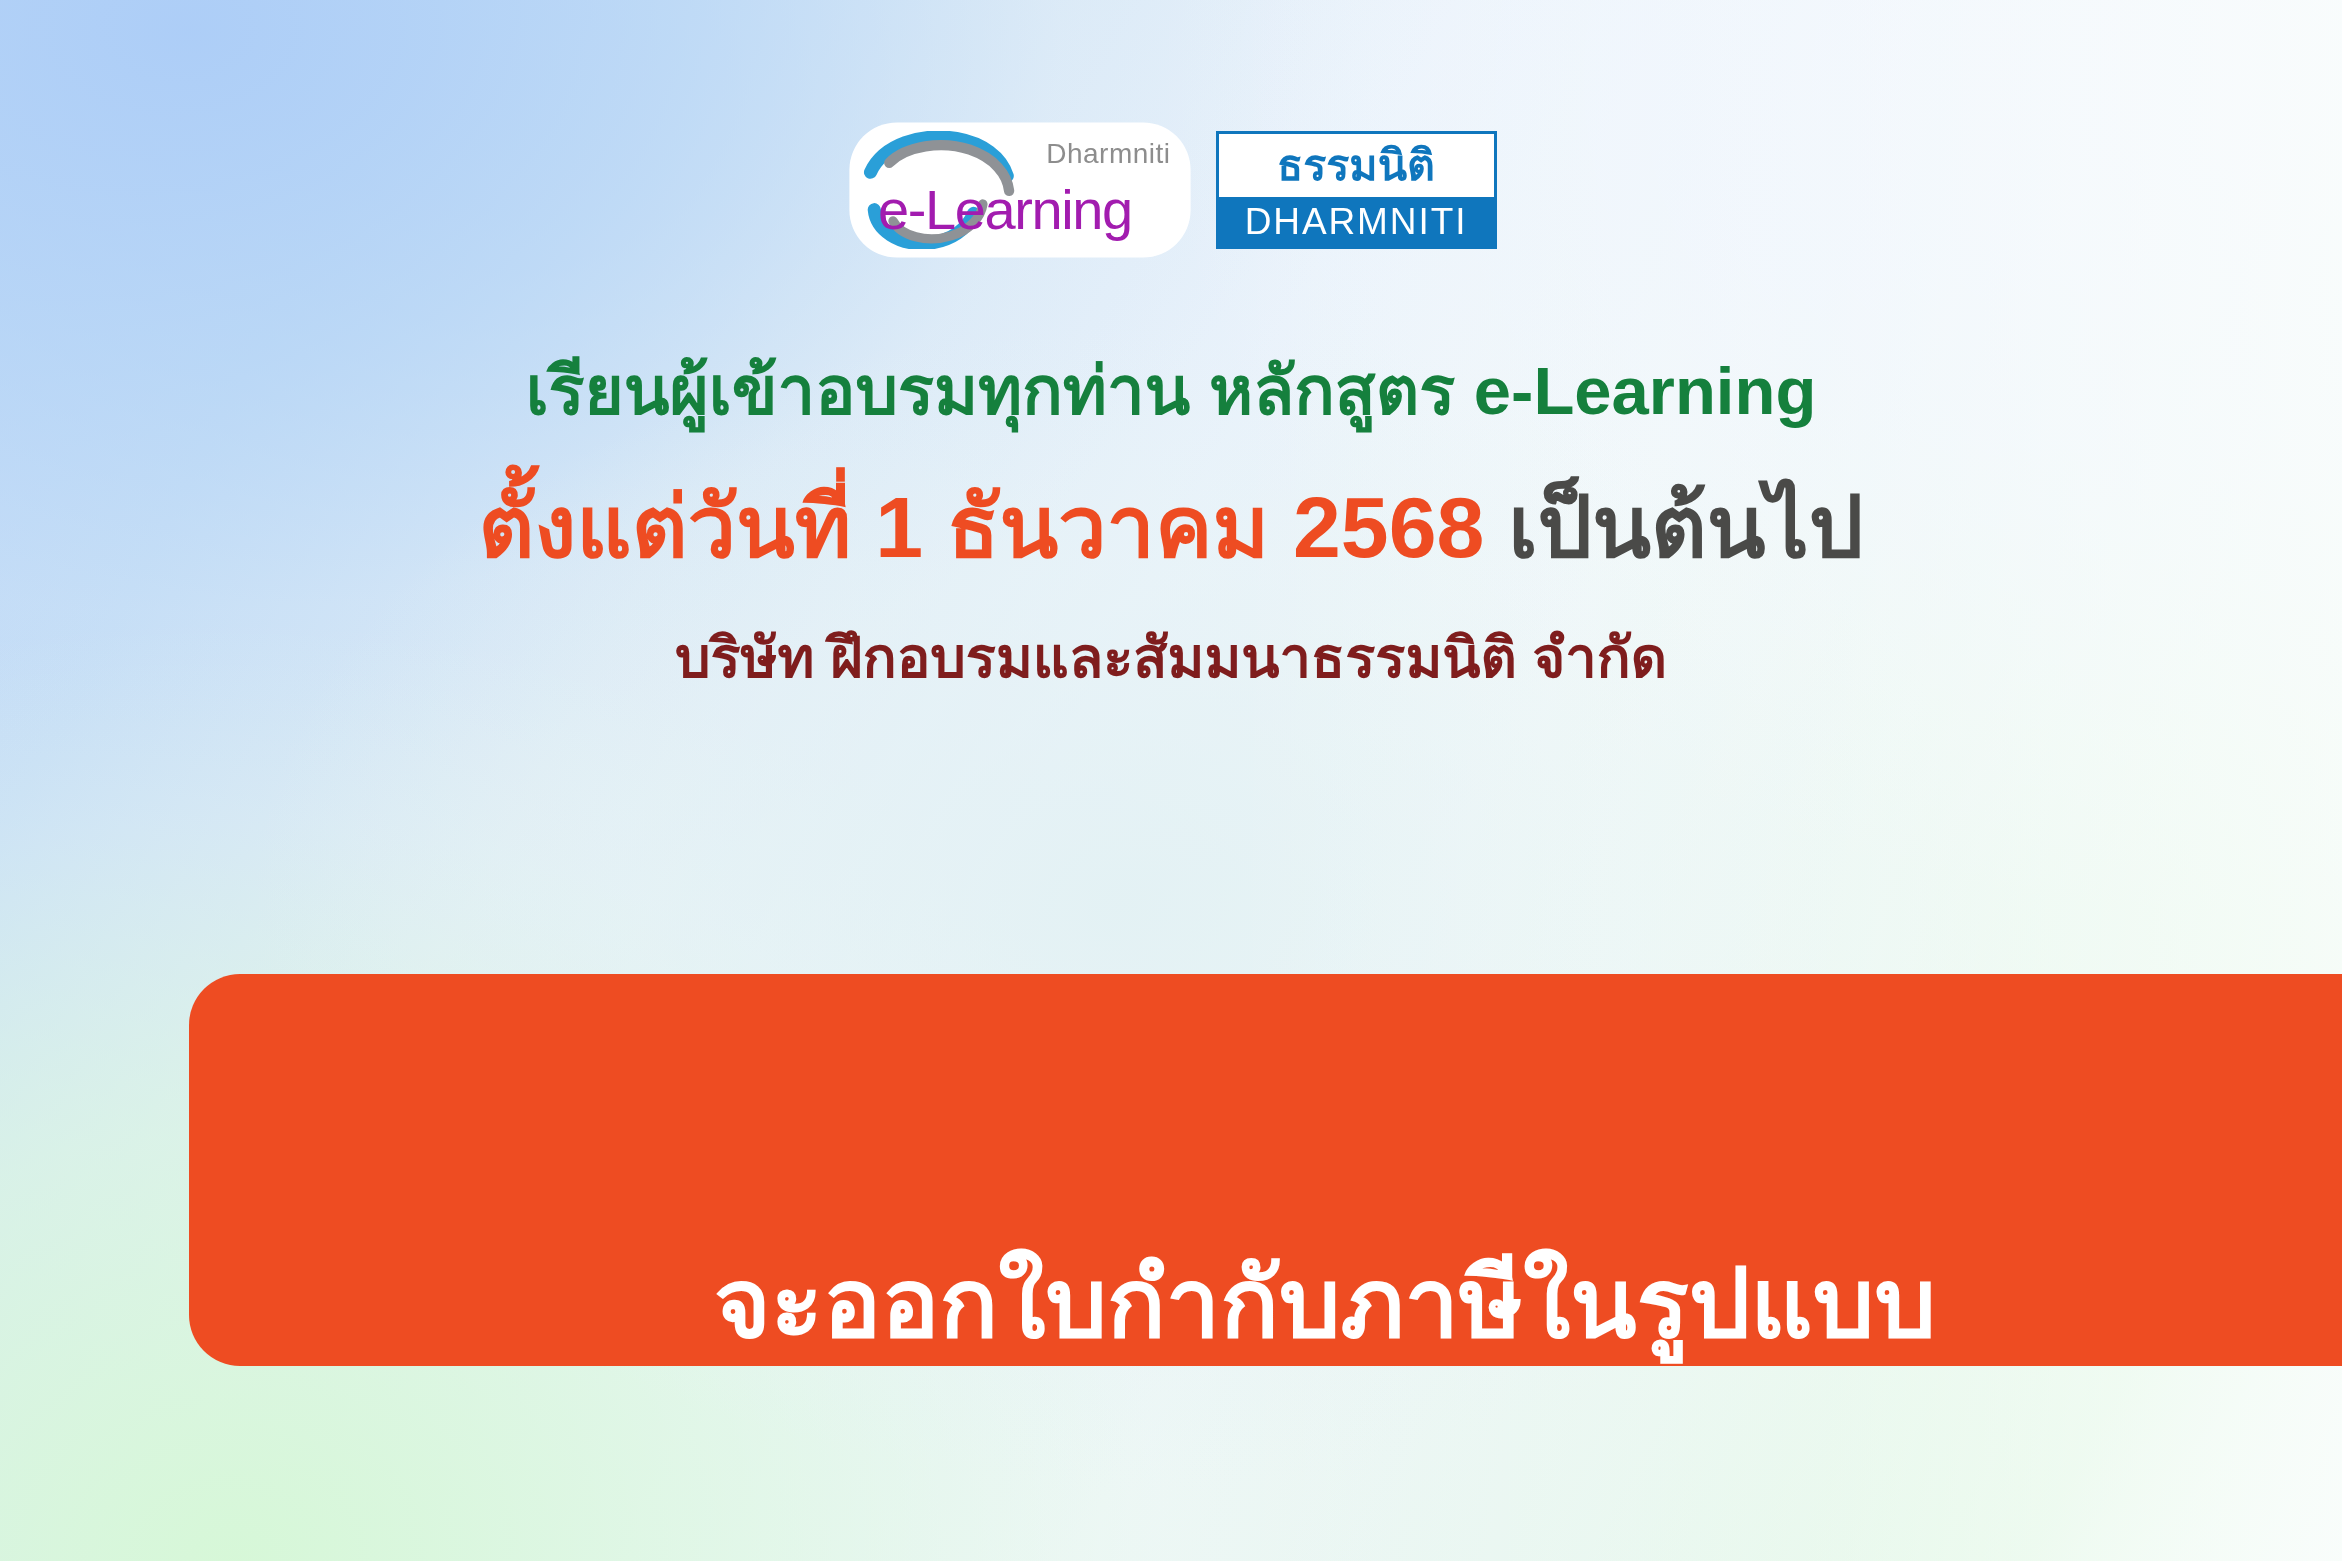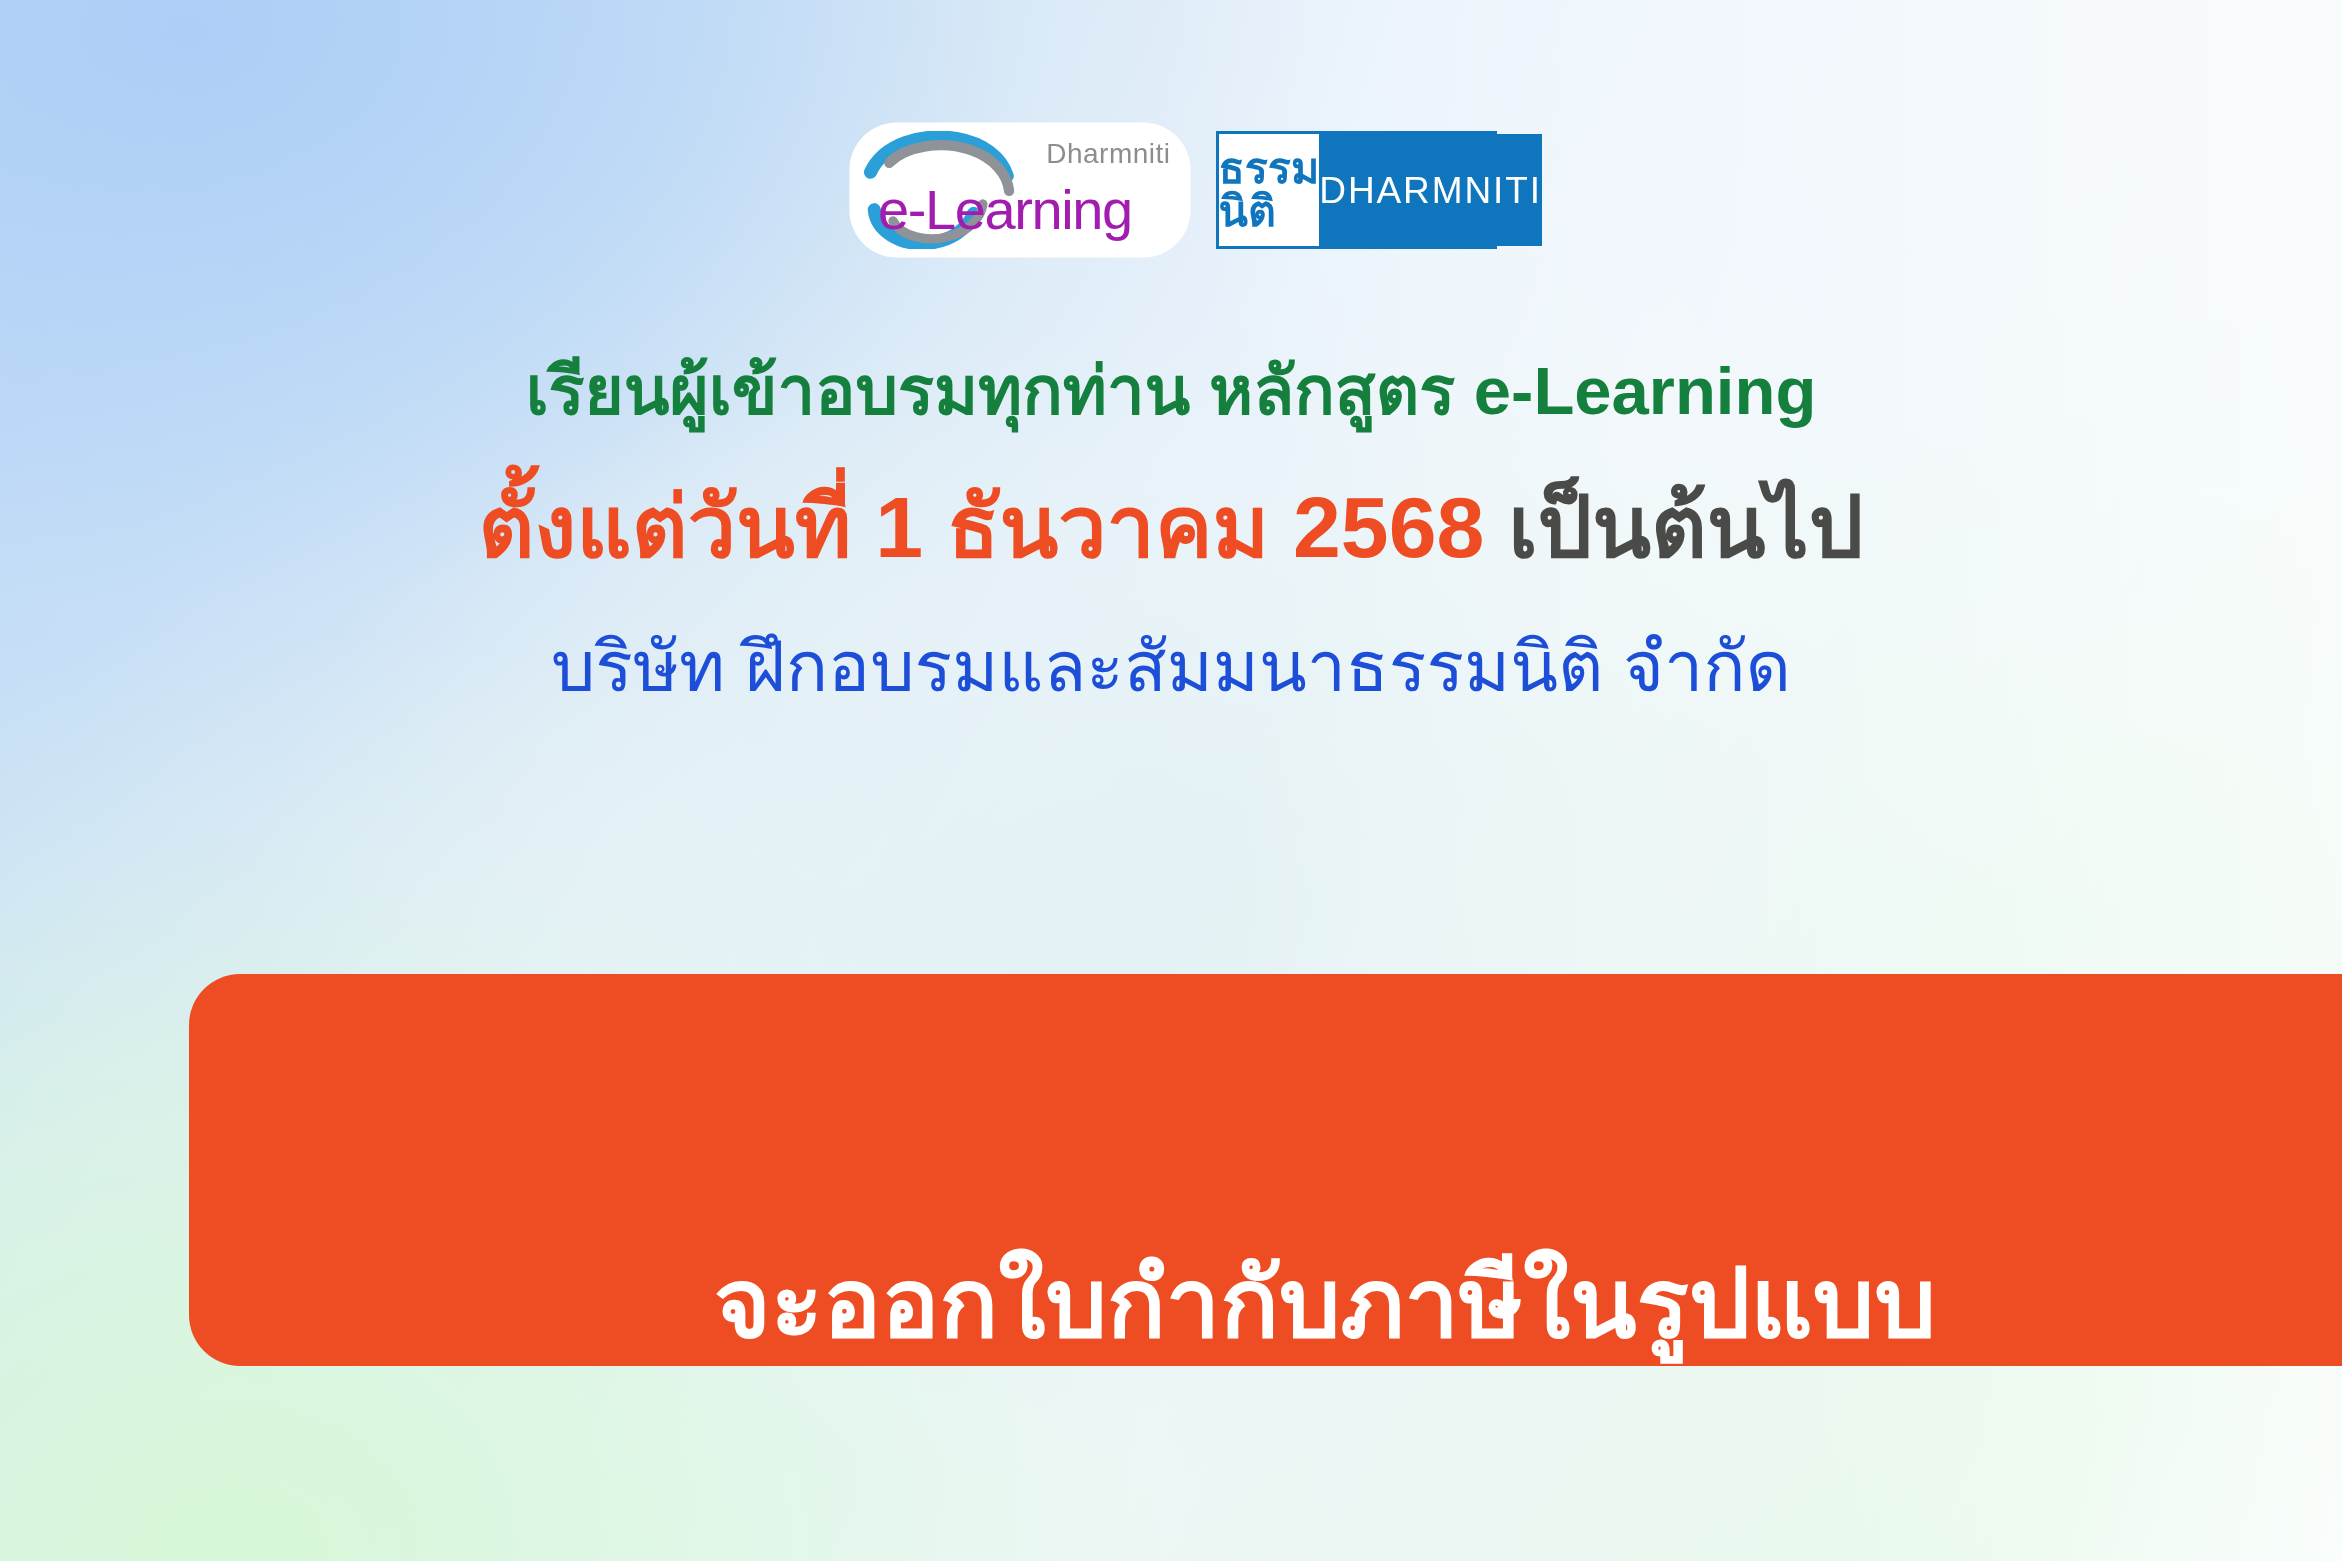--- a/index.html
+++ b/index.html
@@ -136,21 +136,21 @@
   }
 
   
   .dharmniti-logo {
     width: 281px;
     height: 118px;
     background: #737373;
     border: 3.7px solid #0f76bd;
     box-sizing: border-box;
     display: flex;
-    flex-direction: row;
+    flex-direction: column;
   }
   .dh-thai {
     flex: 1 1 56%;
     display: flex;
     align-items: center;
     justify-content: center;
     color: #0f76bd;
     font-size: 43px;
     font-weight: 600;
     line-height: 1;
@@ -190,23 +190,23 @@
   .line-2 {
     font-size: 86px;
     font-weight: 700;
     color: #4a4a48;
     margin-bottom: 36px;
   }
   .line-2 .hl {
     color: #ee4c22;
   }
   .line-3 {
-    font-size: 70px;
-    font-weight: 400;
-    color: #1d4ed8;
+    font-size: 56px;
+    font-weight: 700;
+    color: #7f1d1d;
   }
 
   
   .callout {
     position: absolute;
     left: 189px;
     top: 974px;
     width: 2272px;
     height: 392px;
     background: #ee4c22;

